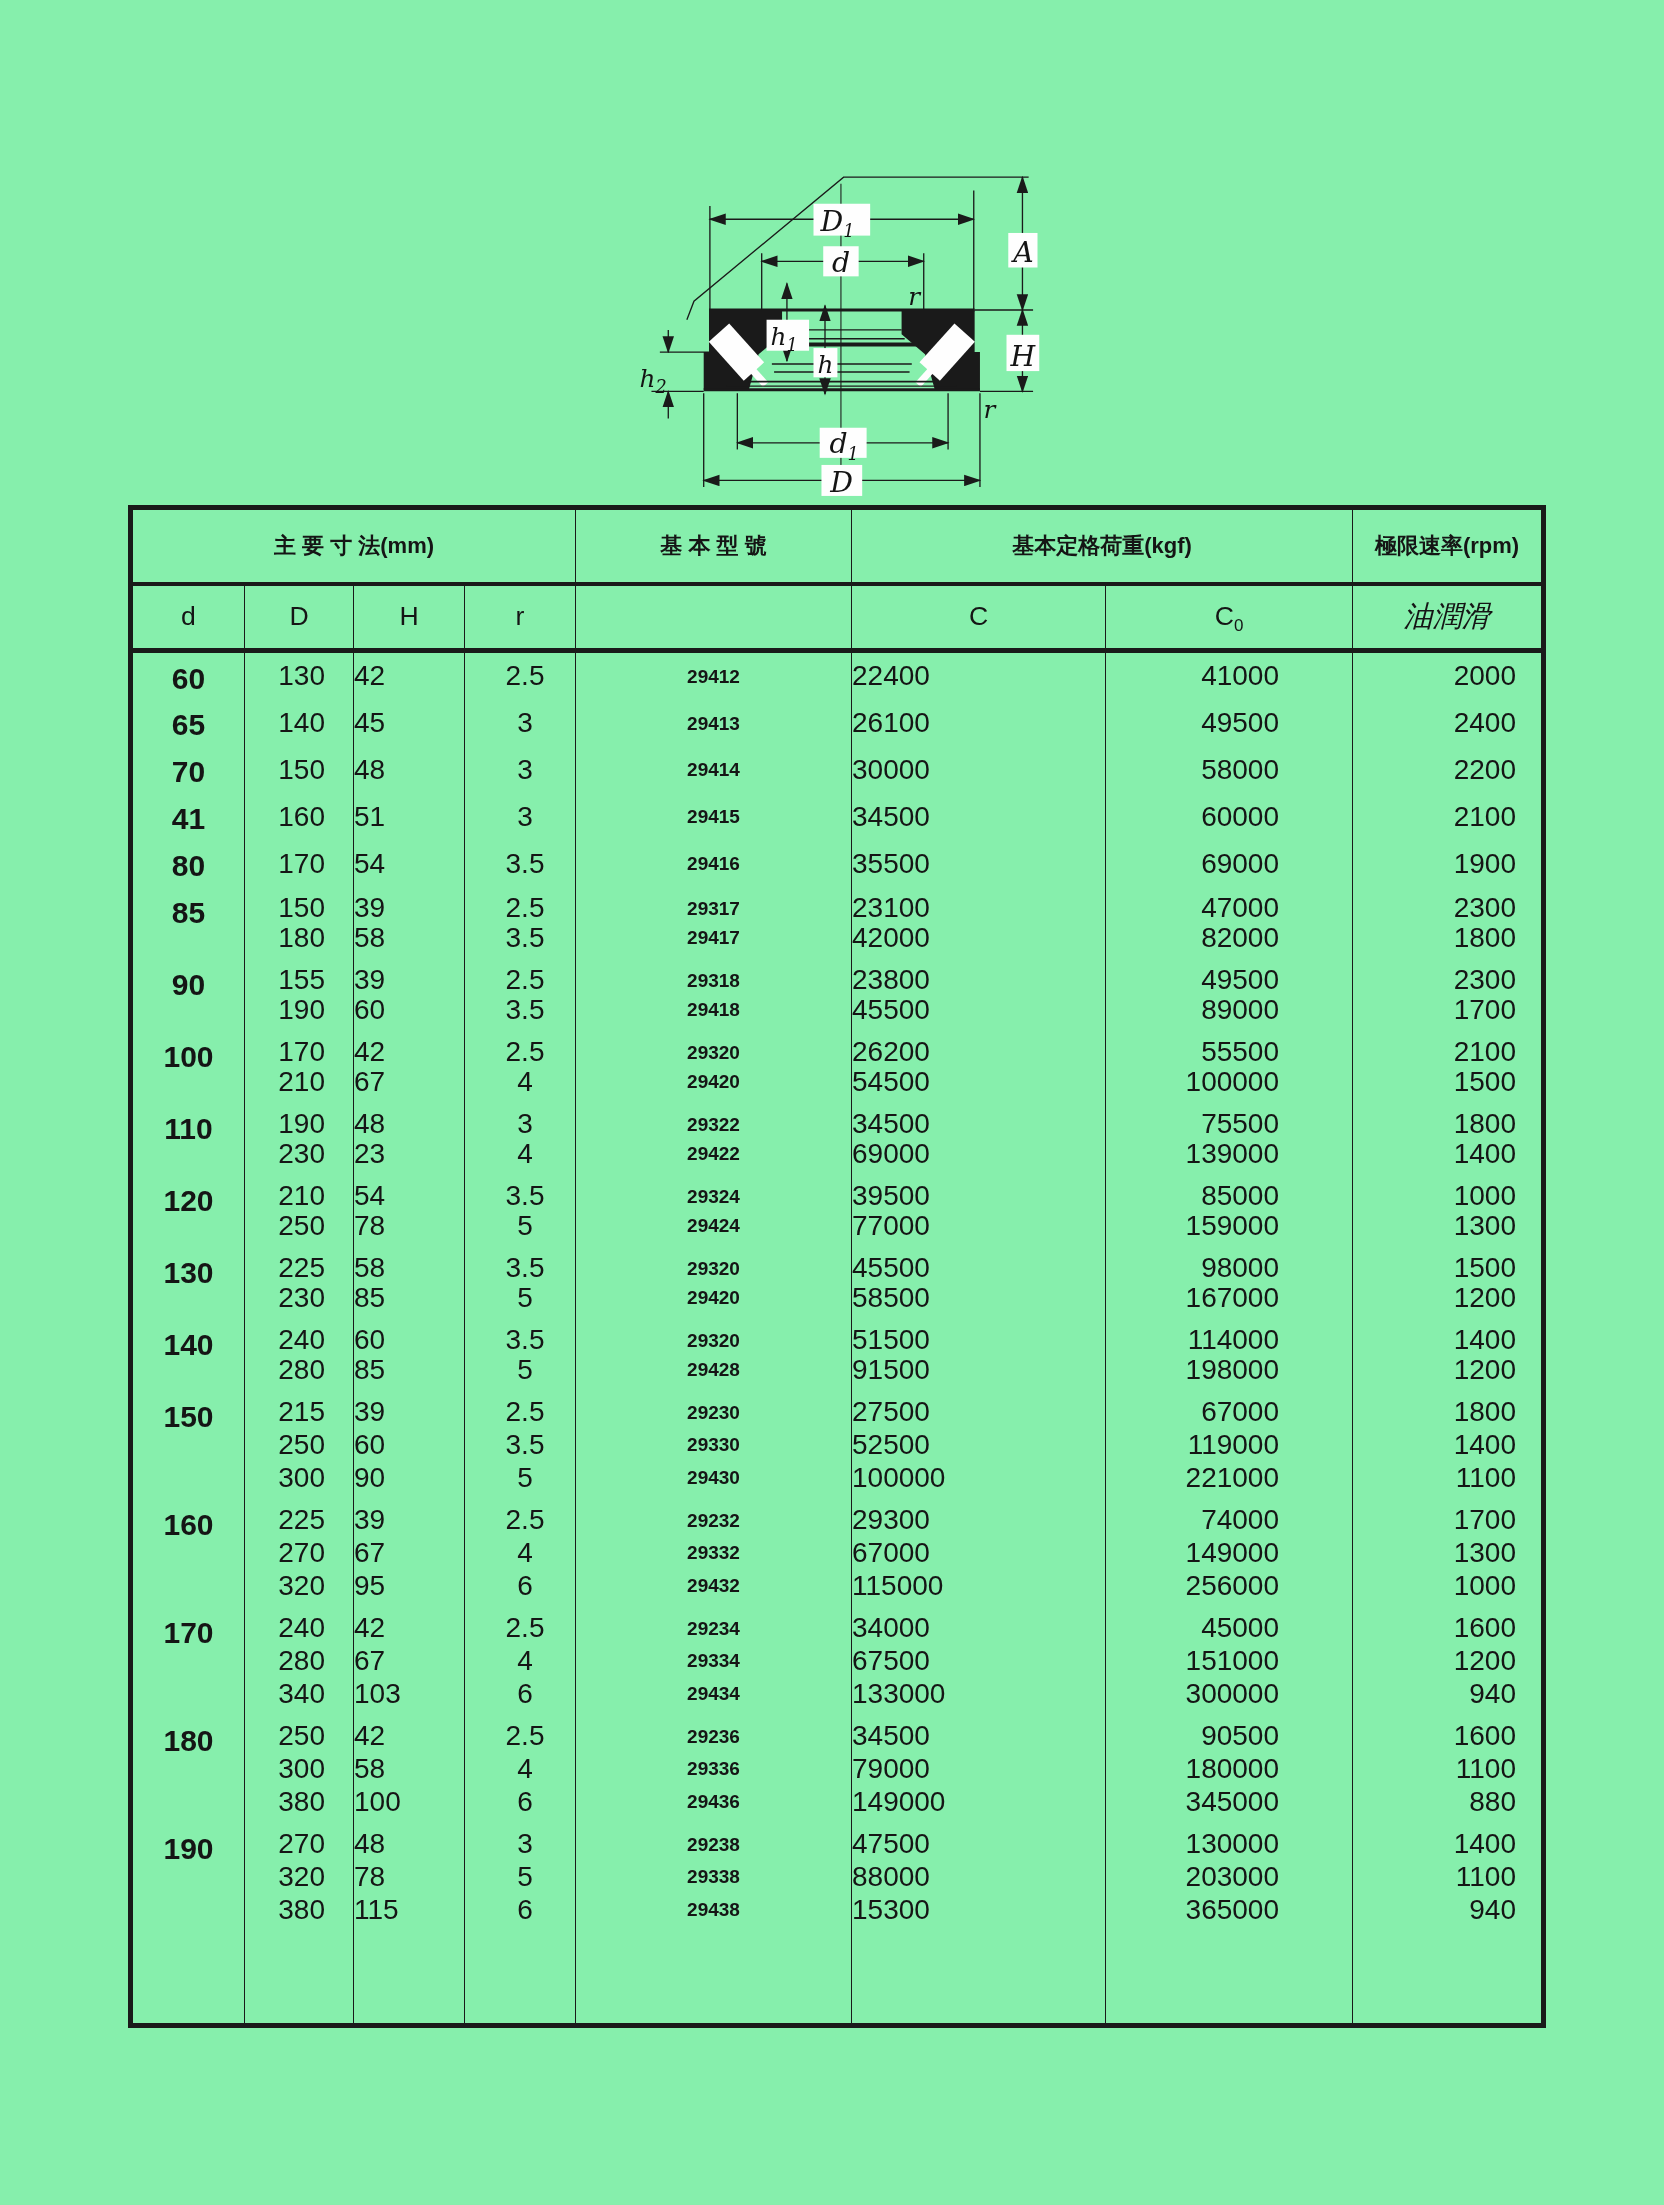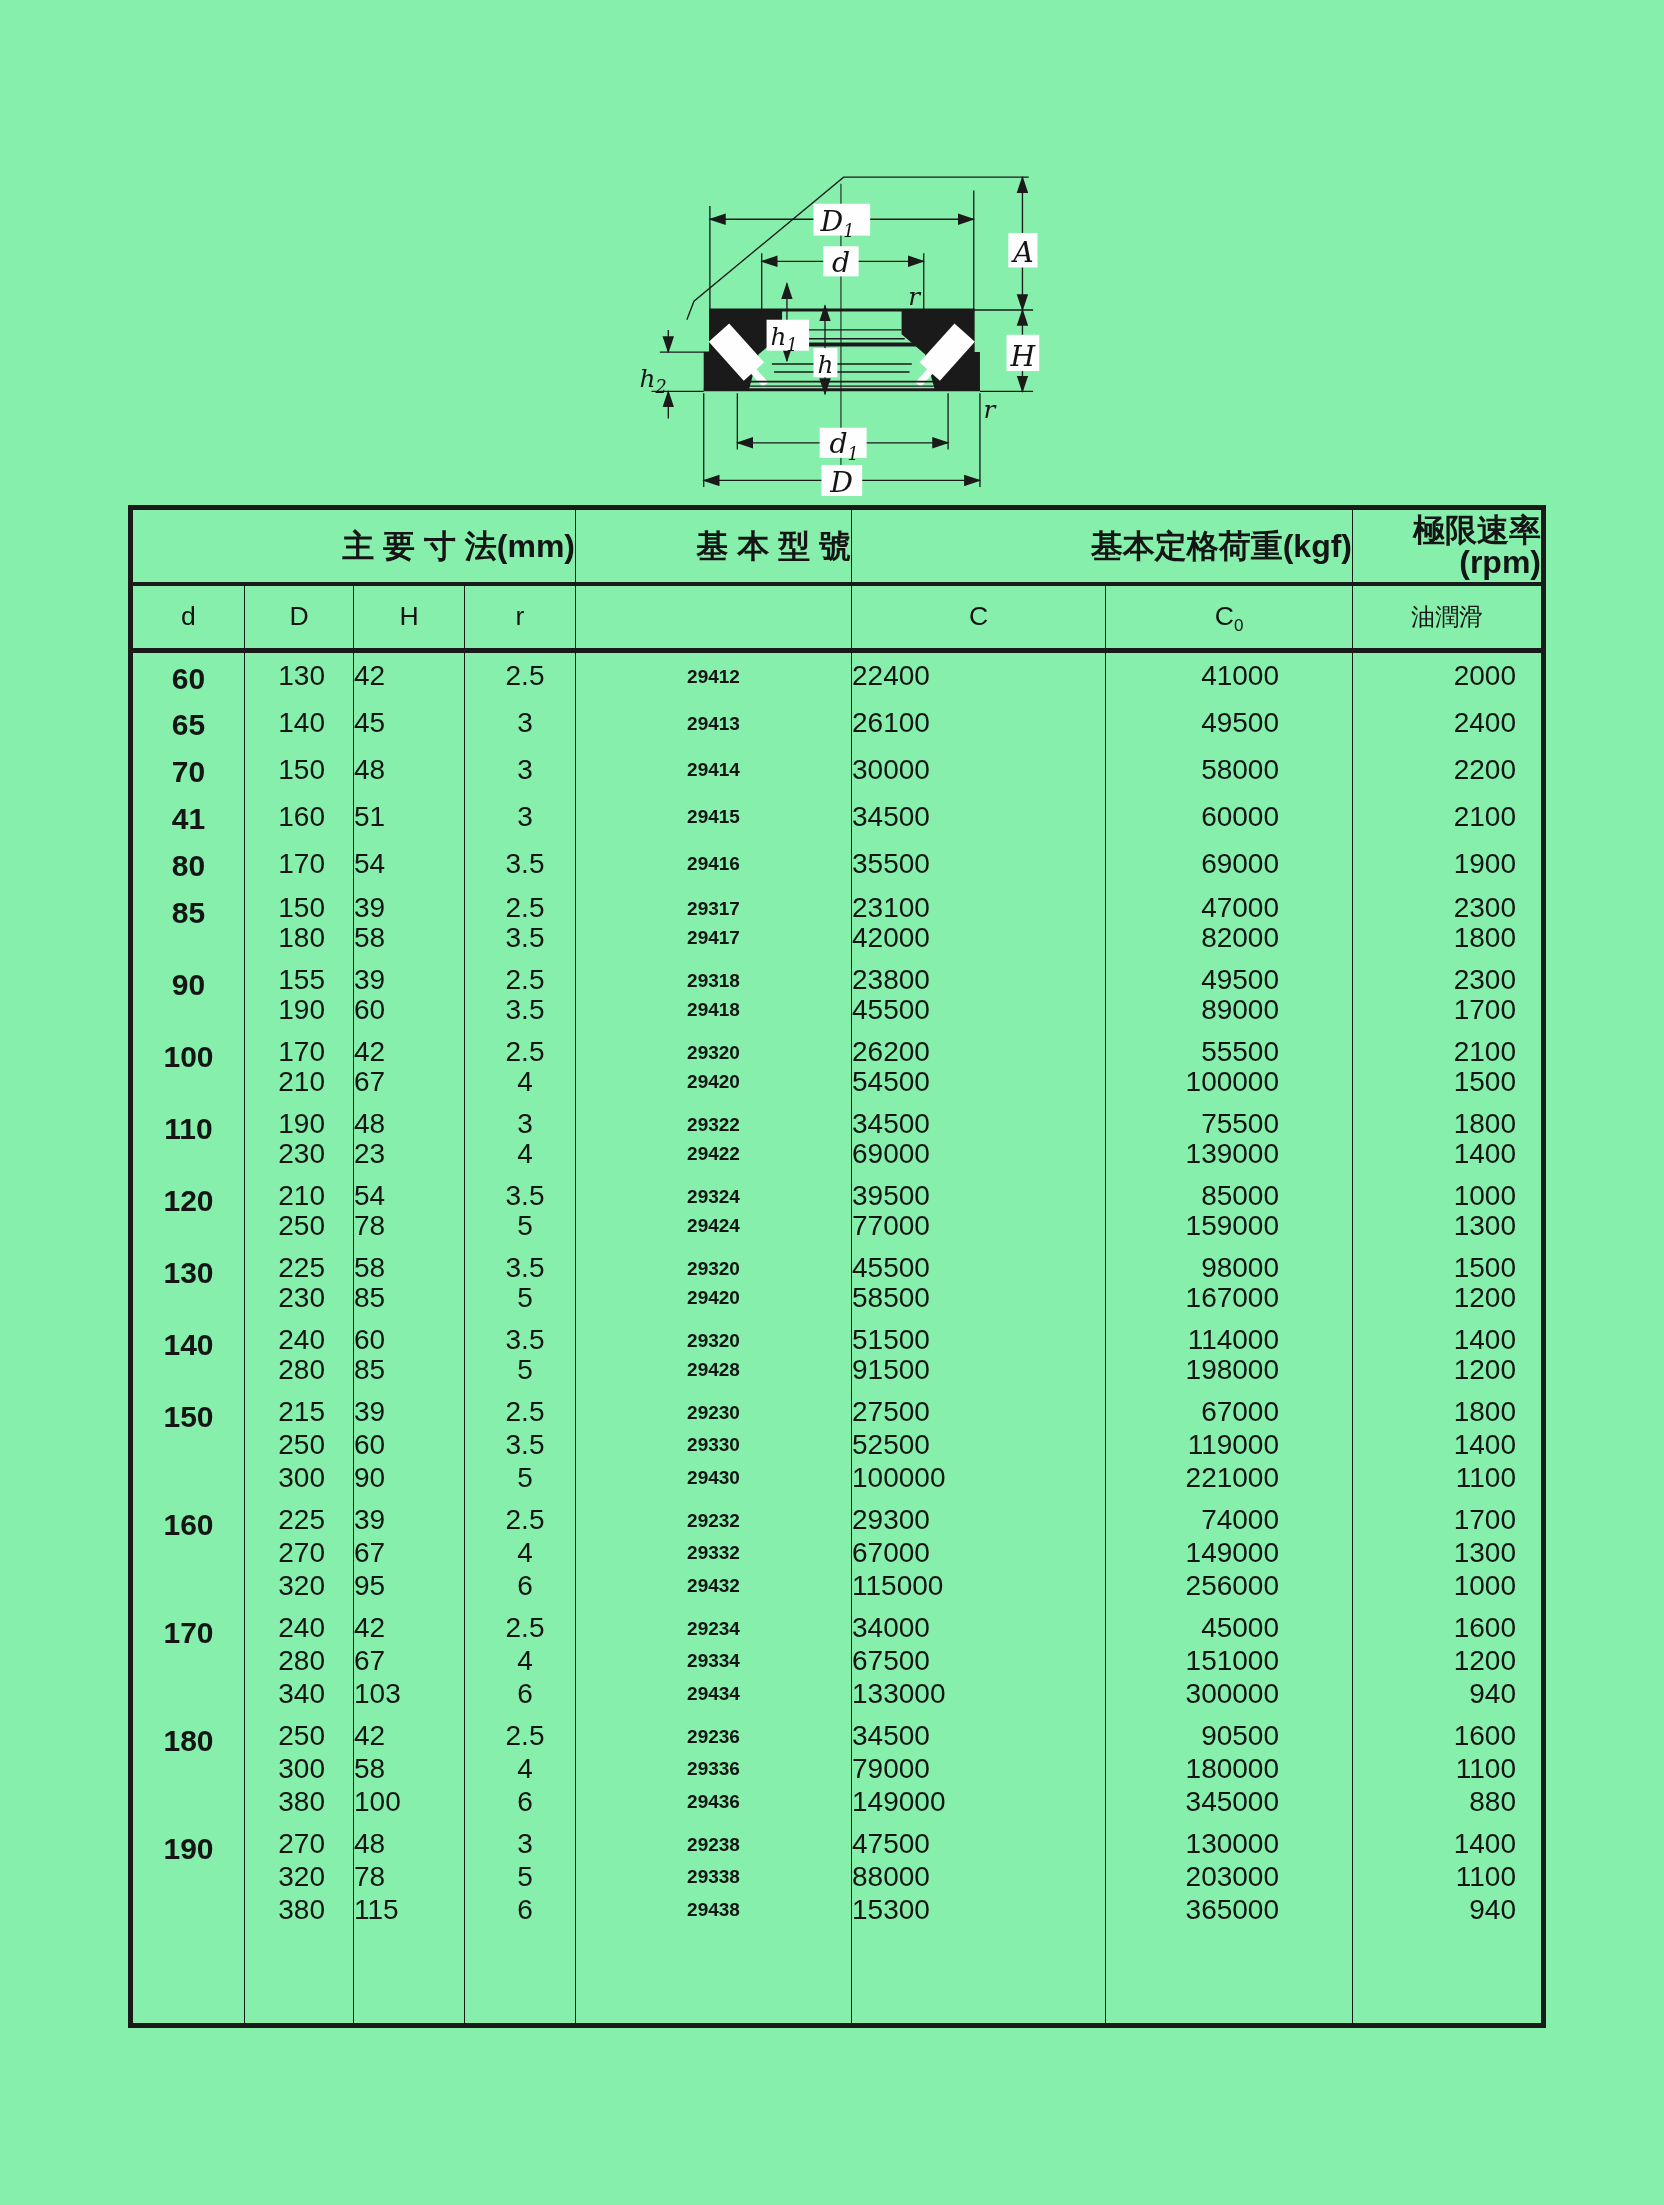--- a/index.html
+++ b/index.html
@@ -23,28 +23,28 @@
 
   
   table.spec-table{
     position:absolute; left:128px; top:505px; width:1415px;
     border-collapse:collapse; table-layout:fixed;
     border:5.3px solid var(--ink);
   }
   .spec-table th, .spec-table td{ padding:0; line-height:1; color:#151515; }
   .bl{ border-left:1.8px solid var(--ink); }
   tr.gh th{
-    height:76px; font-size:32px; font-weight:bold;
-    border-bottom:4px solid var(--ink); text-align:right; vertical-align:middle;
+    height:76px; font-size:22px; font-weight:bold;
+    border-bottom:4px solid var(--ink); text-align:center; vertical-align:middle;
   }
   tr.ch th{
     height:67px; font-size:26.6px; font-weight:normal;
     border-bottom:5.8px solid var(--ink); text-align:center; vertical-align:middle;
   }
-  tr.ch th.oil{ font-size:24px; }
+  tr.ch th.oil{ font-size:29px;font-style:italic; }
   tr.ch th sub{ font-size:17px; line-height:0; }
   .spec-table td{ height:36px; font-size:28px; vertical-align:middle; }
   tr.gf > td{ padding-top:6.2px; }
   tr.gl > td{ padding-bottom:6.2px; }
   td.c-d{ font-weight:bold; font-size:30px; text-align:center; vertical-align:top; padding-top:10.6px !important; }
   td.c-D{ text-align:right; padding-right:28px; }
   td.c-H{ padding-right:37px; }
   td.c-r{ text-align:center;padding-left:10px; }
   td.c-model{ text-align:center; font-weight:bold; font-size:19px; }
   td.c-C{ text-align:left; padding-right:36px; }

